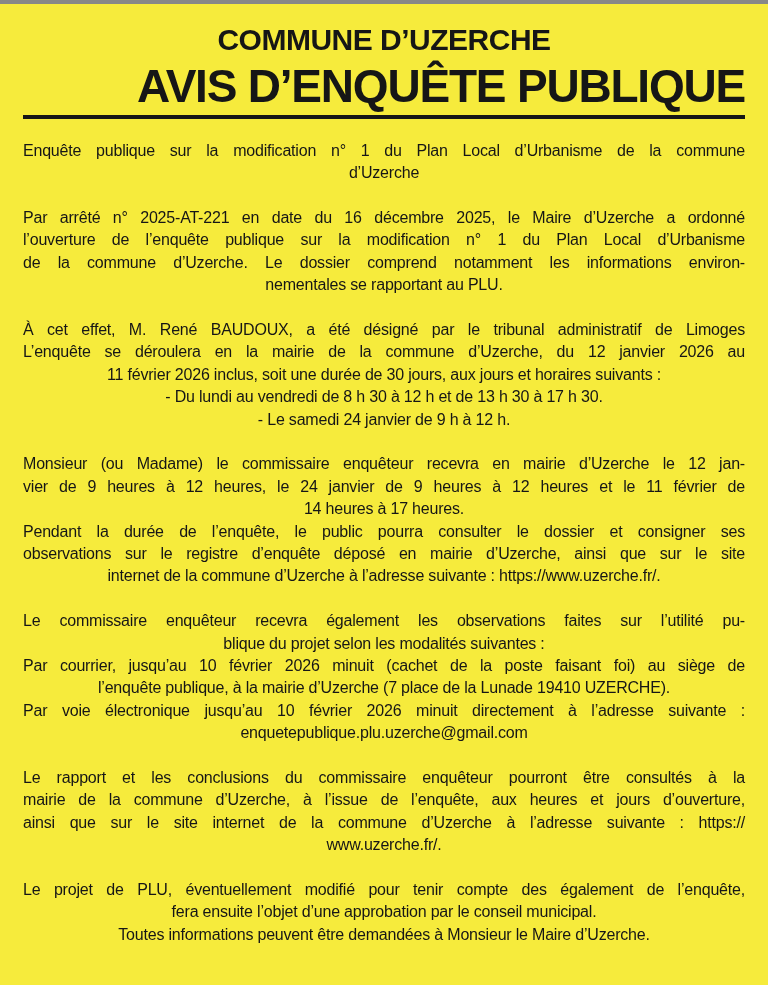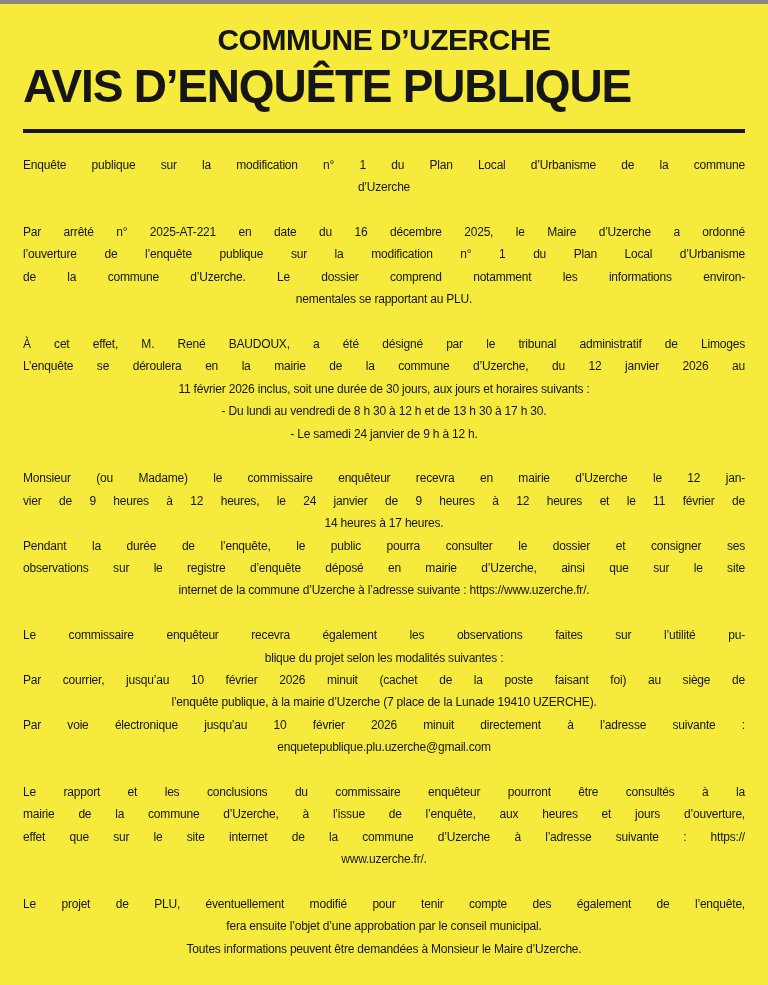--- a/index.html
+++ b/index.html
@@ -18,33 +18,33 @@
   }
   .commune {
     text-align: center;
     font-size: 30px;
     font-weight: bold;
     letter-spacing: -0.5px;
     line-height: 32px;
     margin: 0 0 6px 0;
   }
   .main-title {
-    text-align: left;
+    text-align: right;
     font-size: 46px;
     font-weight: bold;
     letter-spacing: -1.2px;
     line-height: 1.08;
     border-bottom: 4px solid #161616;
-    padding-bottom: 17px;
+    padding-bottom: 3px;
     margin: 0;
     white-space: nowrap;
   }
   .body-text {
     margin-top: 21px;
-    font-size: 12px;
+    font-size: 16px;
     line-height: 22.4px;
     letter-spacing: -0.2px;
   }
   .para { margin: 0 0 22.4px 0; }
   .para:last-child { margin-bottom: 0; }
   .line { white-space: nowrap; text-align: center; }
   .line.j {
     white-space: normal;
     text-align: justify;
     text-align-last: justify;
@@ -87,21 +87,21 @@
         <div class="line j">Le commissaire enquêteur recevra également les observations faites sur l’utilité pu-</div>
         <div class="line">blique du projet selon les modalités suivantes :</div>
         <div class="line j">Par courrier, jusqu’au 10 février 2026 minuit (cachet de la poste faisant foi) au siège de</div>
         <div class="line">l’enquête publique, à la mairie d’Uzerche (7 place de la Lunade 19410 UZERCHE).</div>
         <div class="line j">Par voie électronique jusqu’au 10 février 2026 minuit directement à l’adresse suivante :</div>
         <div class="line">enquetepublique.plu.uzerche@gmail.com</div>
       </div>
     <div class="para">
         <div class="line j">Le rapport et les conclusions du commissaire enquêteur pourront être consultés à la</div>
         <div class="line j">mairie de la commune d’Uzerche, à l’issue de l’enquête, aux heures et jours d’ouverture,</div>
-        <div class="line j">effet que sur le site internet de la commune d’Uzerche à l’adresse suivante : https://</div>
+        <div class="line j">ainsi que sur le site internet de la commune d’Uzerche à l’adresse suivante : https://</div>
         <div class="line">www.uzerche.fr/.</div>
       </div>
     <div class="para">
         <div class="line j">Le projet de PLU, éventuellement modifié pour tenir compte des également de l’enquête,</div>
         <div class="line">fera ensuite l’objet d’une approbation par le conseil municipal.</div>
         <div class="line">Toutes informations peuvent être demandées à Monsieur le Maire d’Uzerche.</div>
       </div>
   </div>
 </div>
 

